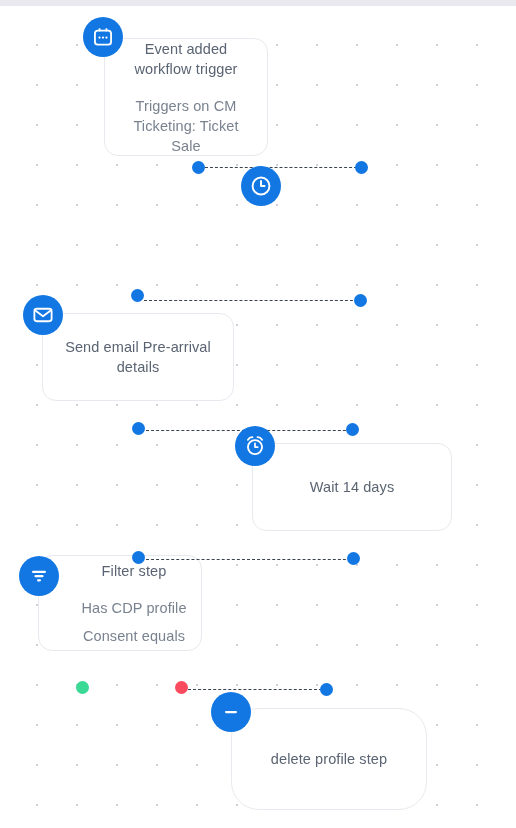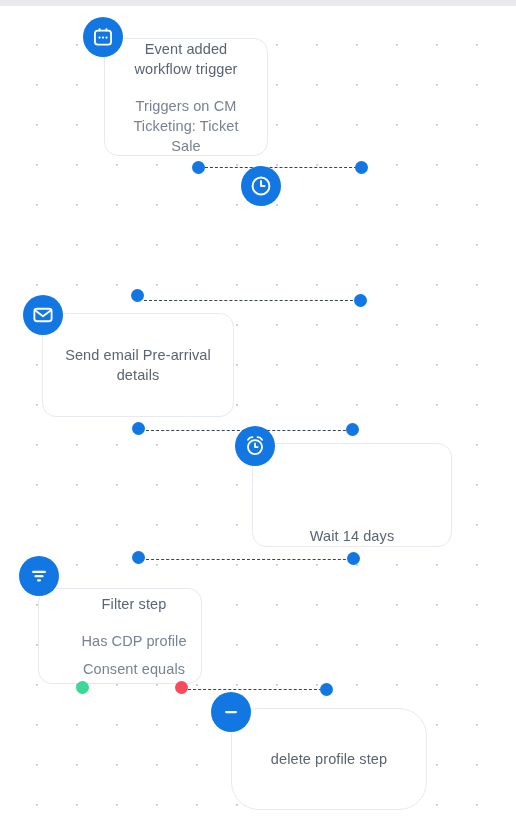--- a/index.html
+++ b/index.html
@@ -141,51 +141,51 @@
     <svg width="22" height="22" viewBox="0 0 24 24" aria-hidden="true">
       <circle cx="12" cy="12" r="9.2" fill="none" stroke="#ffffff" stroke-width="2.1"></circle>
       <path d="M12 6.6 L12 12 L15.9 12" fill="none" stroke="#ffffff" stroke-width="2.1" stroke-linecap="round" stroke-linejoin="round"></path>
     </svg>
   </div>
 
   <div class="conn-line" style="left:144px; top:300px; width:214px;"></div>
   <div class="conn-dot" style="left:131px; top:289px;"></div>
   <div class="conn-dot" style="left:354px; top:294px;"></div>
 
-  <div class="node-card" style="left:42px; top:313px; width:192px; height:104px;">
+  <div class="node-card" style="left:42px; top:313px; width:192px; height:88px;">
     <div class="node-title">Send email Pre-arrival details</div>
   </div>
   <div class="icon-badge" style="left:23px; top:295px;">
     <svg width="22" height="22" viewBox="0 0 24 24" aria-hidden="true">
       <rect x="2.6" y="5.2" width="18.8" height="13.6" rx="2.6" fill="none" stroke="#ffffff" stroke-width="2"></rect>
       <path d="M3.6 7.2 L12 13.4 L20.4 7.2" fill="none" stroke="#ffffff" stroke-width="2" stroke-linecap="round" stroke-linejoin="round"></path>
     </svg>
   </div>
 
   <div class="conn-line" style="left:146px; top:430px; width:210px;"></div>
   <div class="conn-dot" style="left:132px; top:422px;"></div>
   <div class="conn-dot" style="left:346px; top:423px;"></div>
 
-  <div class="node-card" style="left:252px; top:443px; width:200px; height:104px;justify-content:flex-end;">
+  <div class="node-card" style="left:252px; top:443px; width:200px; height:88px;">
     <div class="node-title">Wait 14 days</div>
   </div>
   <div class="icon-badge" style="left:235px; top:426px;">
     <svg width="22" height="22" viewBox="0 0 24 24" aria-hidden="true">
       <circle cx="12" cy="13.2" r="7.7" fill="none" stroke="#ffffff" stroke-width="2"></circle>
       <path d="M12 9.2 L12 13.2 L15 13.2" fill="none" stroke="#ffffff" stroke-width="1.9" stroke-linecap="round" stroke-linejoin="round"></path>
       <path d="M4.3 5.3 C5.6 3.3 7.6 2.3 9.2 2.4" fill="none" stroke="#ffffff" stroke-width="2" stroke-linecap="round"></path>
       <path d="M19.7 5.3 C18.4 3.3 16.4 2.3 14.8 2.4" fill="none" stroke="#ffffff" stroke-width="2" stroke-linecap="round"></path>
     </svg>
   </div>
 
   <div class="conn-line" style="left:146px; top:559px; width:210px;"></div>
   <div class="conn-dot" style="left:132px; top:551px;"></div>
   <div class="conn-dot" style="left:347px; top:552px;"></div>
 
-  <div class="node-card" style="left:38px; top:588px; width:164px; height:96px;padding-left:28px;">
+  <div class="node-card" style="left:38px; top:555px; width:164px; height:96px;padding-left:28px;">
     <div class="node-title">Filter step</div>
     <div class="node-sub">Has CDP profile</div>
     <div class="node-sub" style="margin-top:8px;">Consent equals</div>
   </div>
   <div class="icon-badge" style="left:19px; top:556px;">
     <svg width="22" height="22" viewBox="0 0 24 24" aria-hidden="true">
       <rect x="4.4" y="6.4" width="15.2" height="2.3" rx="1.15" fill="#ffffff"></rect>
       <rect x="7.0" y="11.0" width="10.0" height="2.3" rx="1.15" fill="#ffffff"></rect>
       <rect x="9.8" y="15.6" width="4.4" height="2.3" rx="1.15" fill="#ffffff"></rect>
     </svg>

